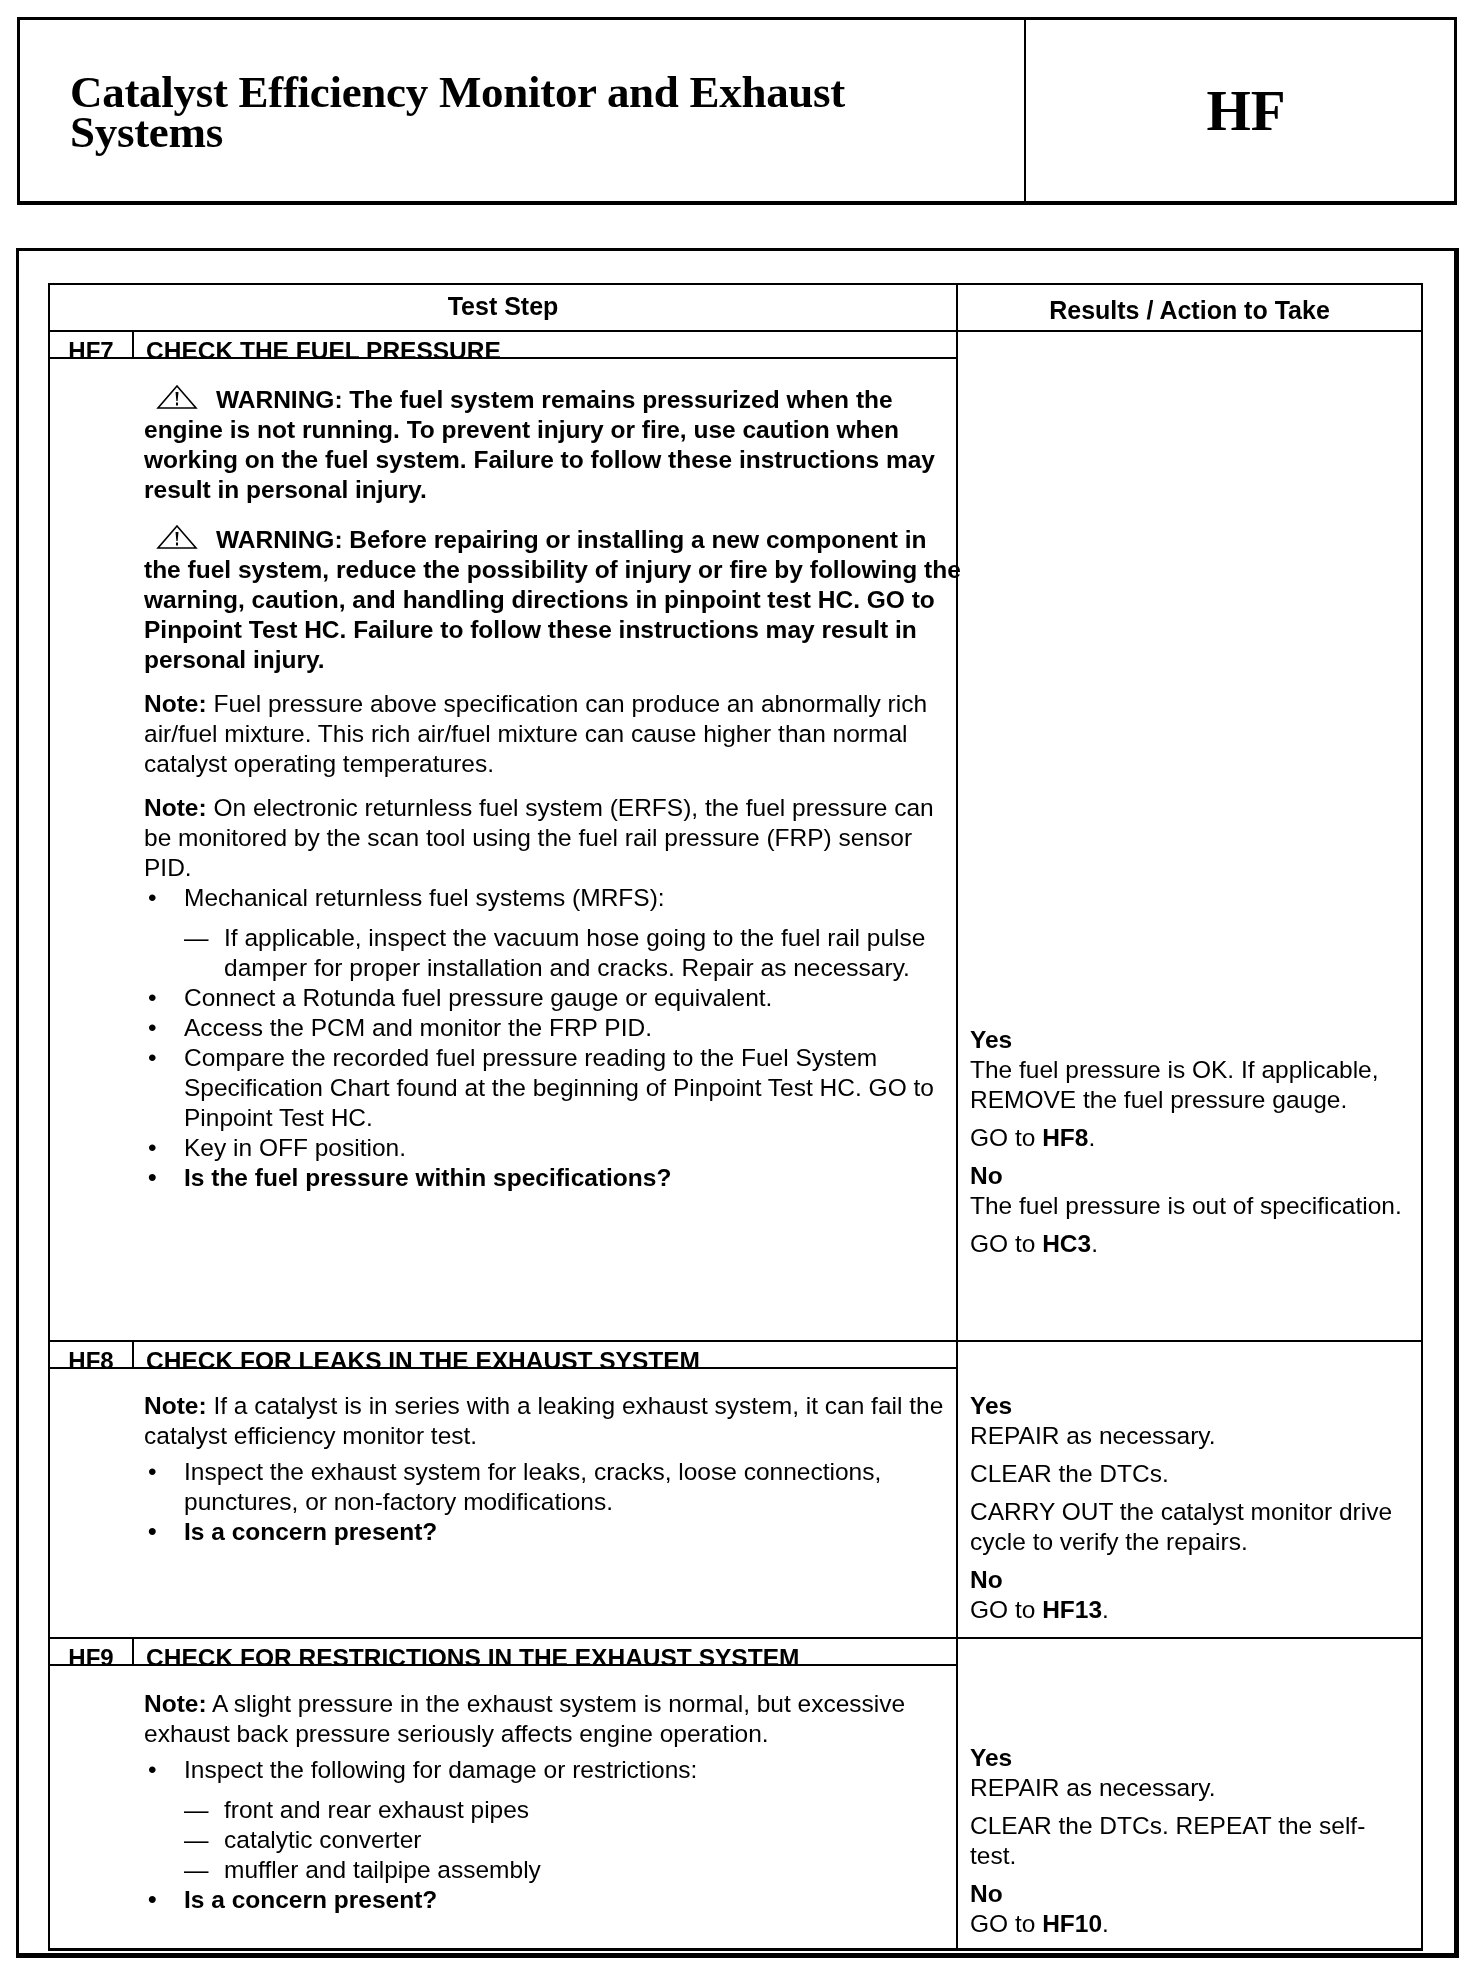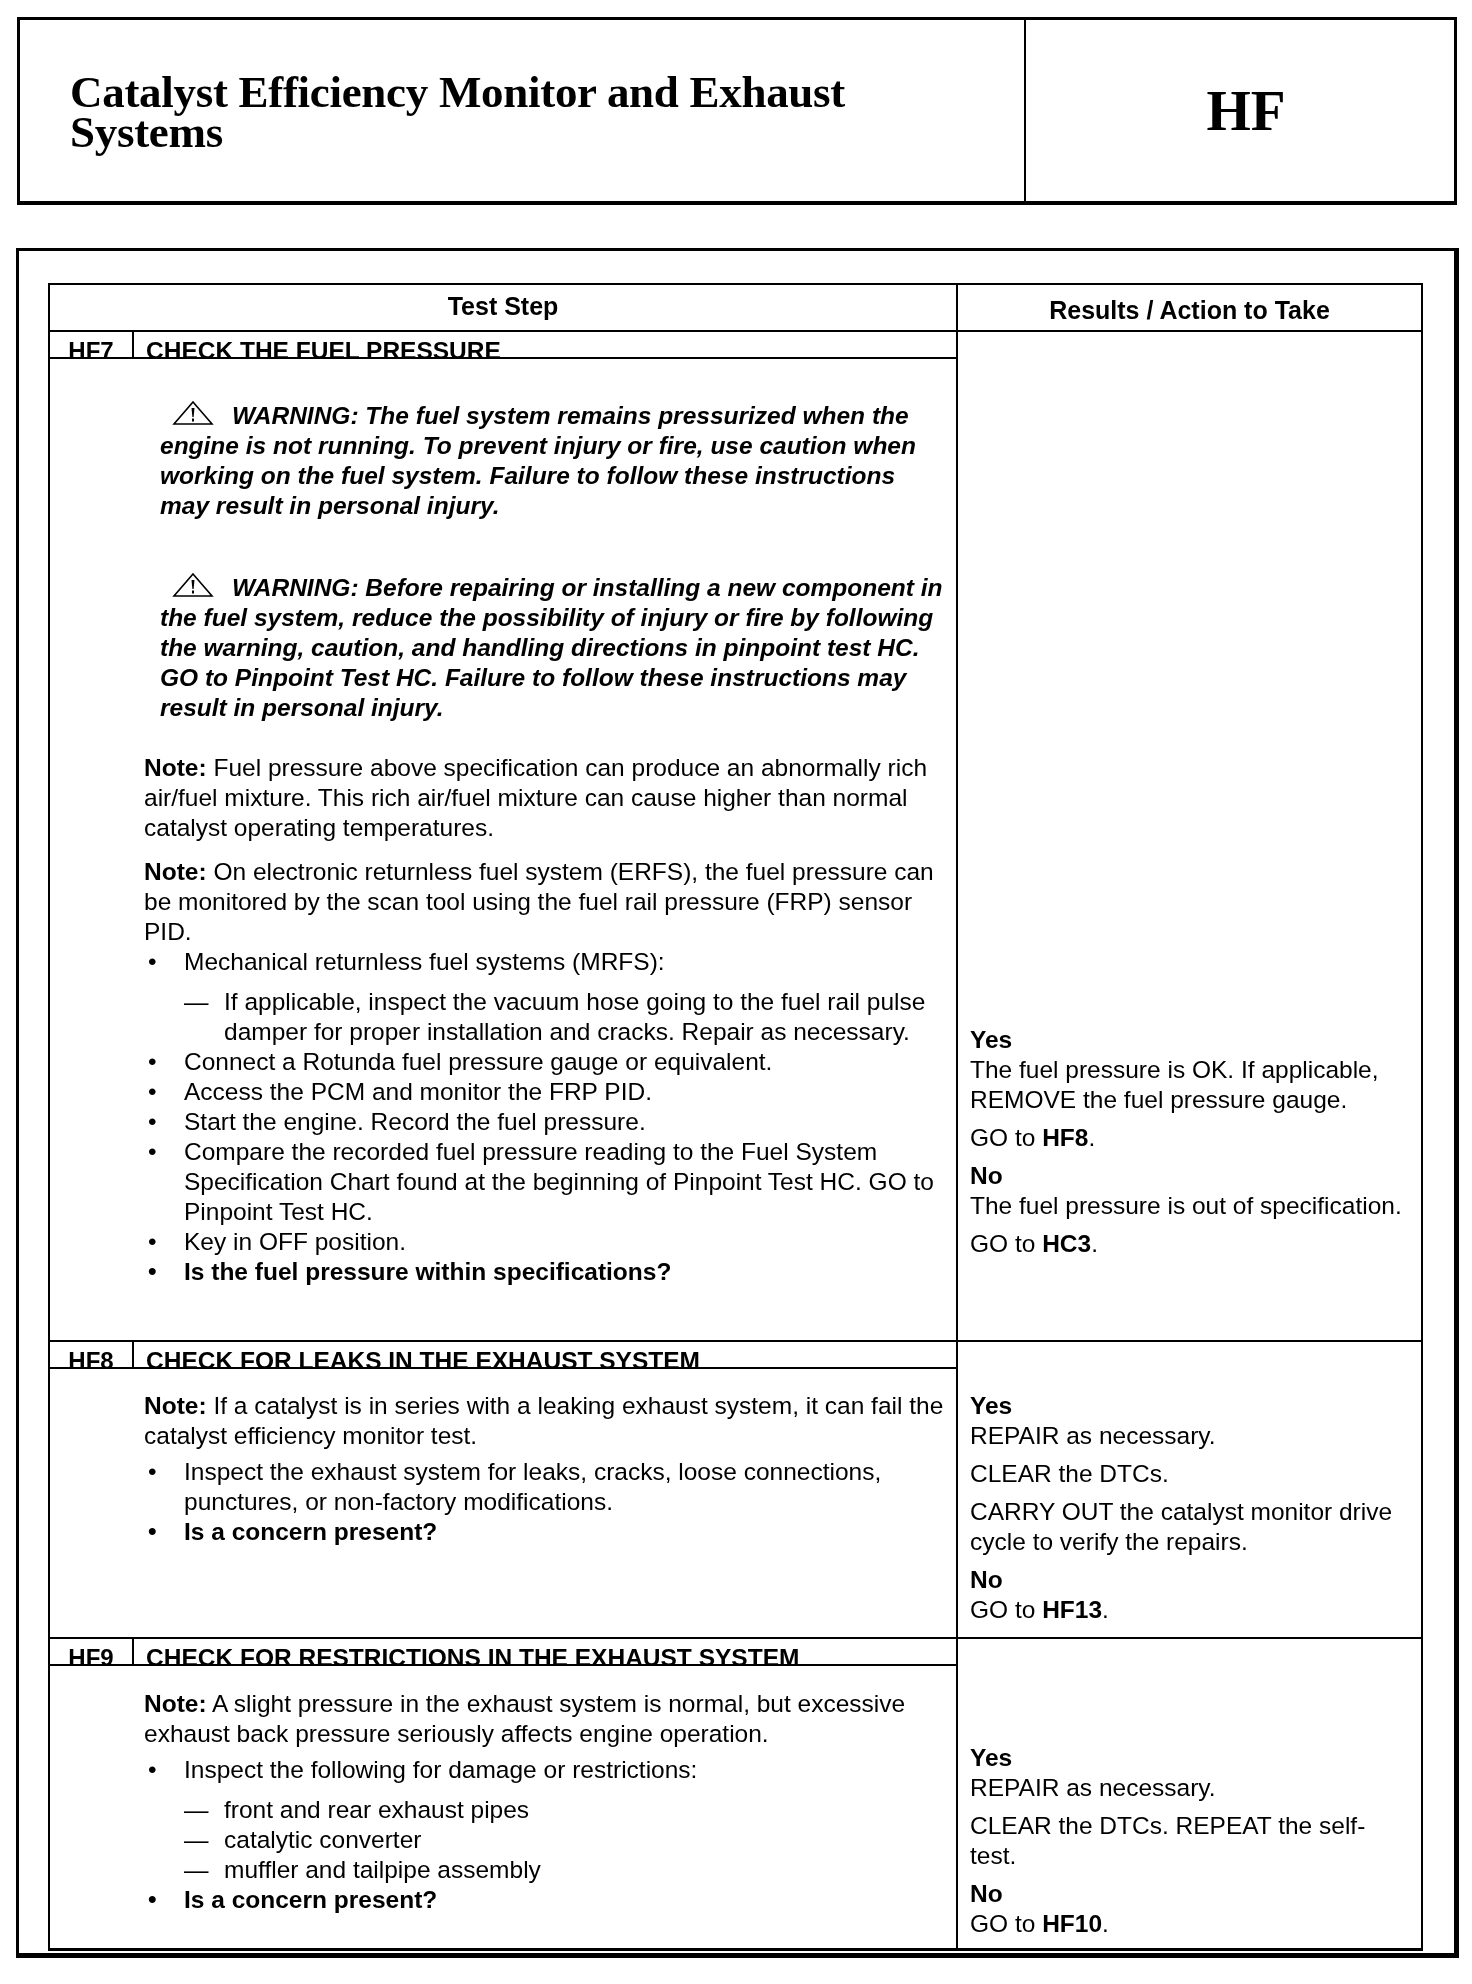--- a/index.html
+++ b/index.html
@@ -20,21 +20,21 @@
   .row { position:absolute; left:0; right:0; box-sizing:border-box; }
   .th { top:0; height:47px; border-bottom:2px solid #000; font-weight:bold; font-size:25px; }
   .th .l { position:absolute; left:0; width:906px; text-align:center; top:7px; }
   .th .r { position:absolute; left:908px; right:0; text-align:center; top:11px; }
   .steprow { height:29px; border-top:2px solid #000; border-bottom:2px solid #000; width:908px; }
   .steprow .id { position:absolute; left:0; top:0; width:84px; height:100%; border-right:2px solid #000;
          box-sizing:border-box; font-weight:bold; font-size:24px; text-align:center; line-height:38px; }
   .steprow .ttl { position:absolute; left:96px; top:0; font-weight:bold; font-size:24.5px; line-height:38px; }
   .hline-r { position:absolute; left:906px; right:0; height:2px; background:#000; }
   .body { position:absolute; left:94px; width:820px; font-size:24.5px; line-height:30px; }
-  .warn { font-weight:bold; margin:16px;font-style:italic; }
+  .warn { font-weight:bold; margin:0; }
   .warn .ico { display:inline-block; width:42px; height:24px; vertical-align:-1px; margin:0 18px 0 12px; }
   p { margin:0; }
   .gap { height:16px; }
   .b { font-weight:bold; }
   ul.bul { list-style:none; margin:0; padding:0; }
   ul.bul > li { position:relative; padding-left:40px; }
   ul.bul > li::before { content:"•"; position:absolute; left:4px; top:0; }
   ul.dash { list-style:none; margin:0; padding:0; }
   ul.dash > li { position:relative; padding-left:40px; }
   ul.dash > li .d { position:absolute; left:0; }
@@ -85,21 +85,20 @@
     <p><span class="b">Note:</span><span> On electronic returnless fuel system (ERFS), the fuel pressure can be monitored by the scan tool using the fuel rail pressure (FRP) sensor PID.</span></p>
     <ul class="bul">
       <li><span>Mechanical returnless fuel systems (MRFS):</span>
         <div style="height:10px"></div>
         <ul class="dash">
           <li><span class="d">—</span><span>If applicable, inspect the vacuum hose going to the fuel rail pulse damper for proper installation and cracks. Repair as necessary.</span></li>
         </ul>
       </li>
       <li><span>Connect a Rotunda fuel pressure gauge or equivalent.</span></li>
       <li><span>Access the PCM and monitor the FRP PID.</span></li>
-      <li><span>Start the engine. Record the fuel pressure.</span></li>
       <li><span>Compare the recorded fuel pressure reading to the Fuel System Specification Chart found at the beginning of Pinpoint Test HC. GO to Pinpoint Test HC.</span></li>
       <li><span>Key in OFF position.</span></li>
       <li class="b"><span>Is the fuel pressure within specifications?</span></li>
     </ul>
   </div>
 
   <div class="res" style="top:740px;">
     <div class="h">Yes</div>
     <div>The fuel pressure is OK. If applicable, REMOVE the fuel pressure gauge.</div>
     <div style="height:8px"></div>

